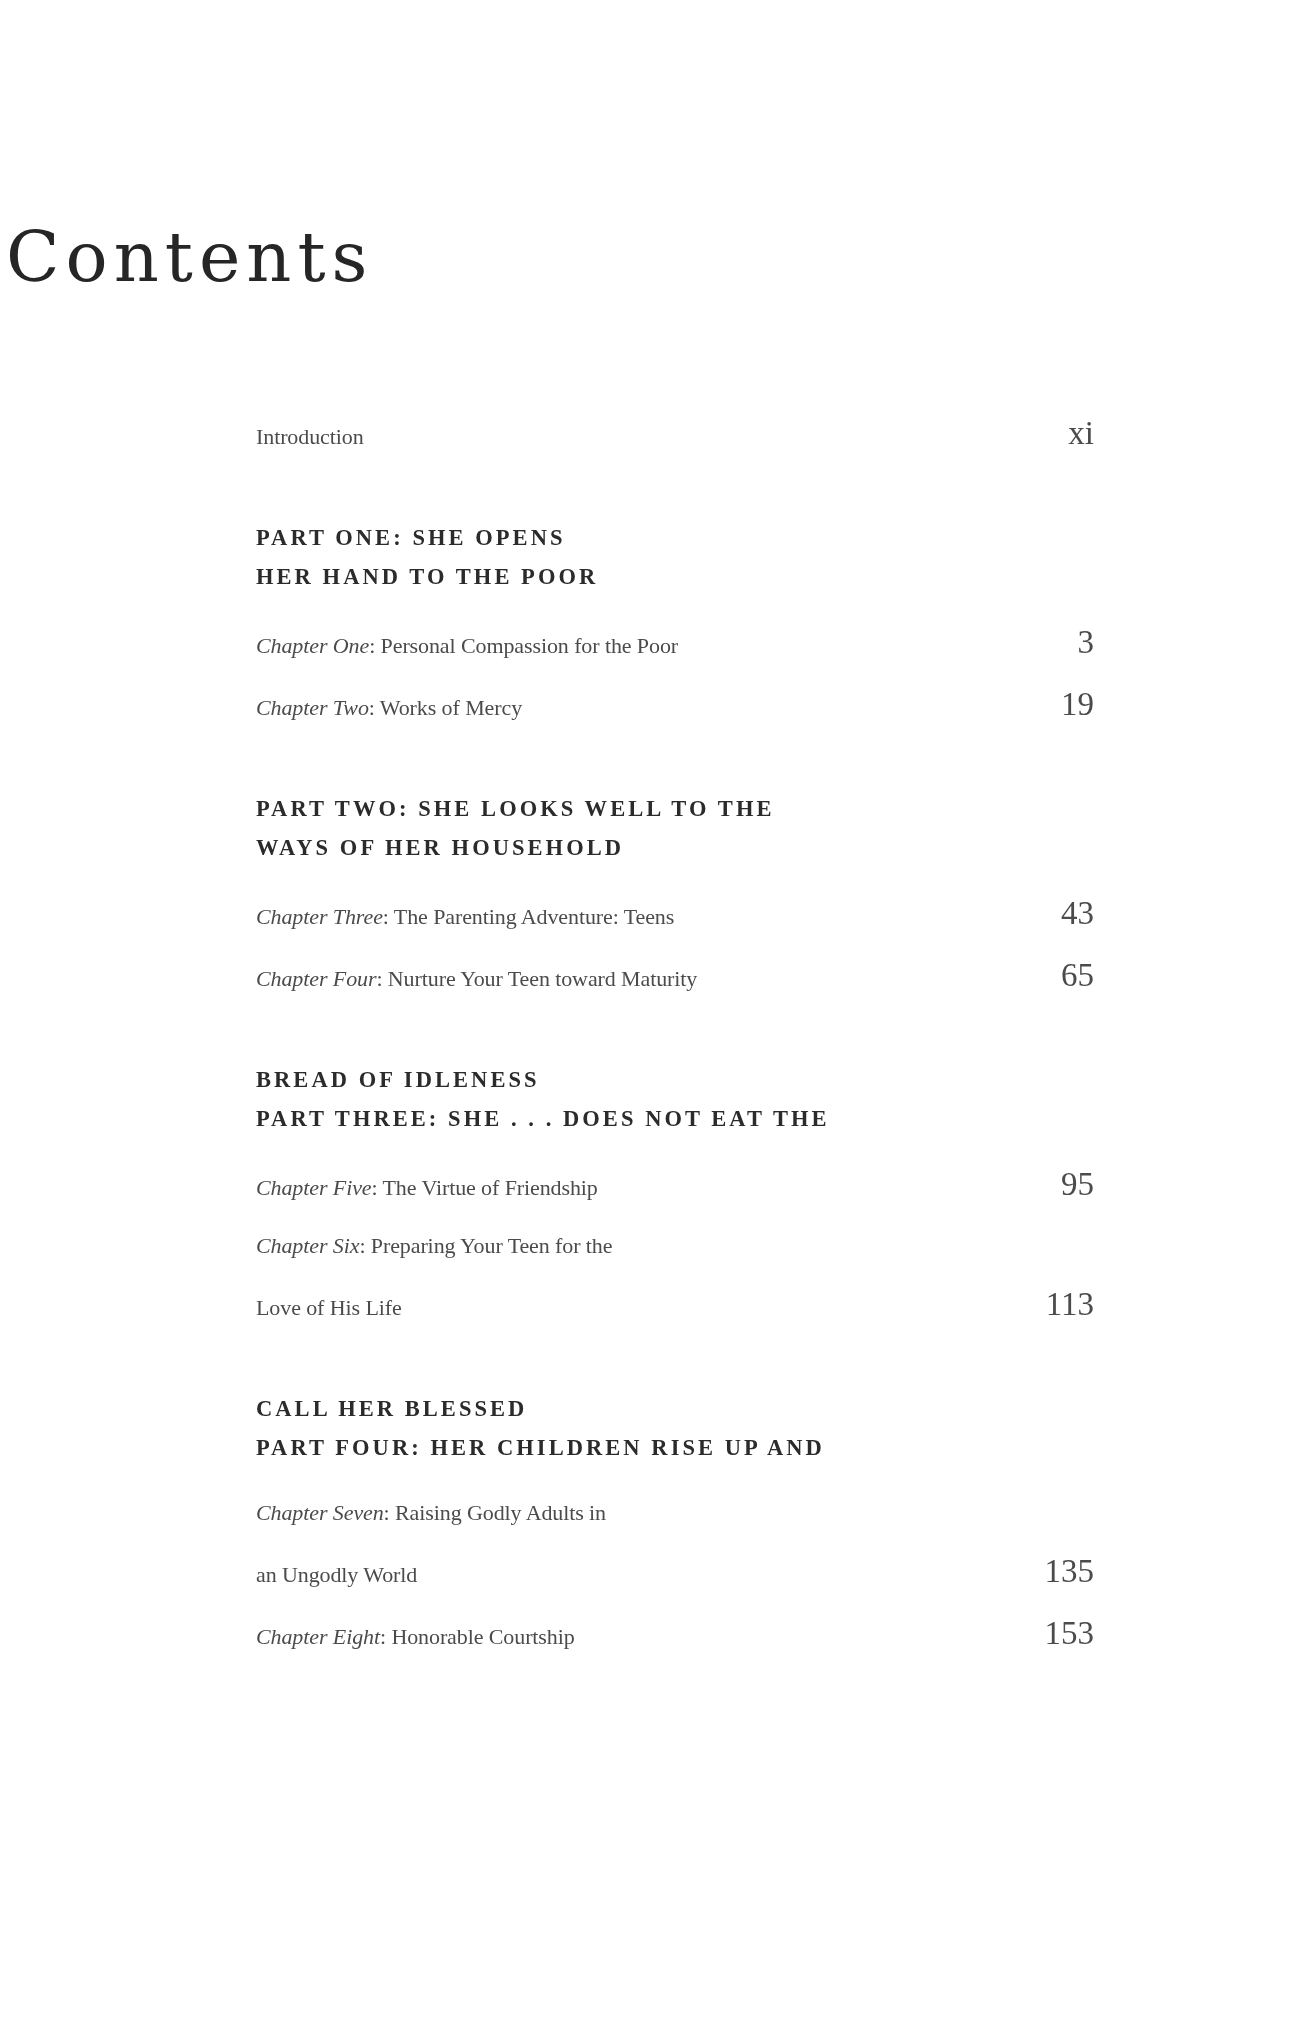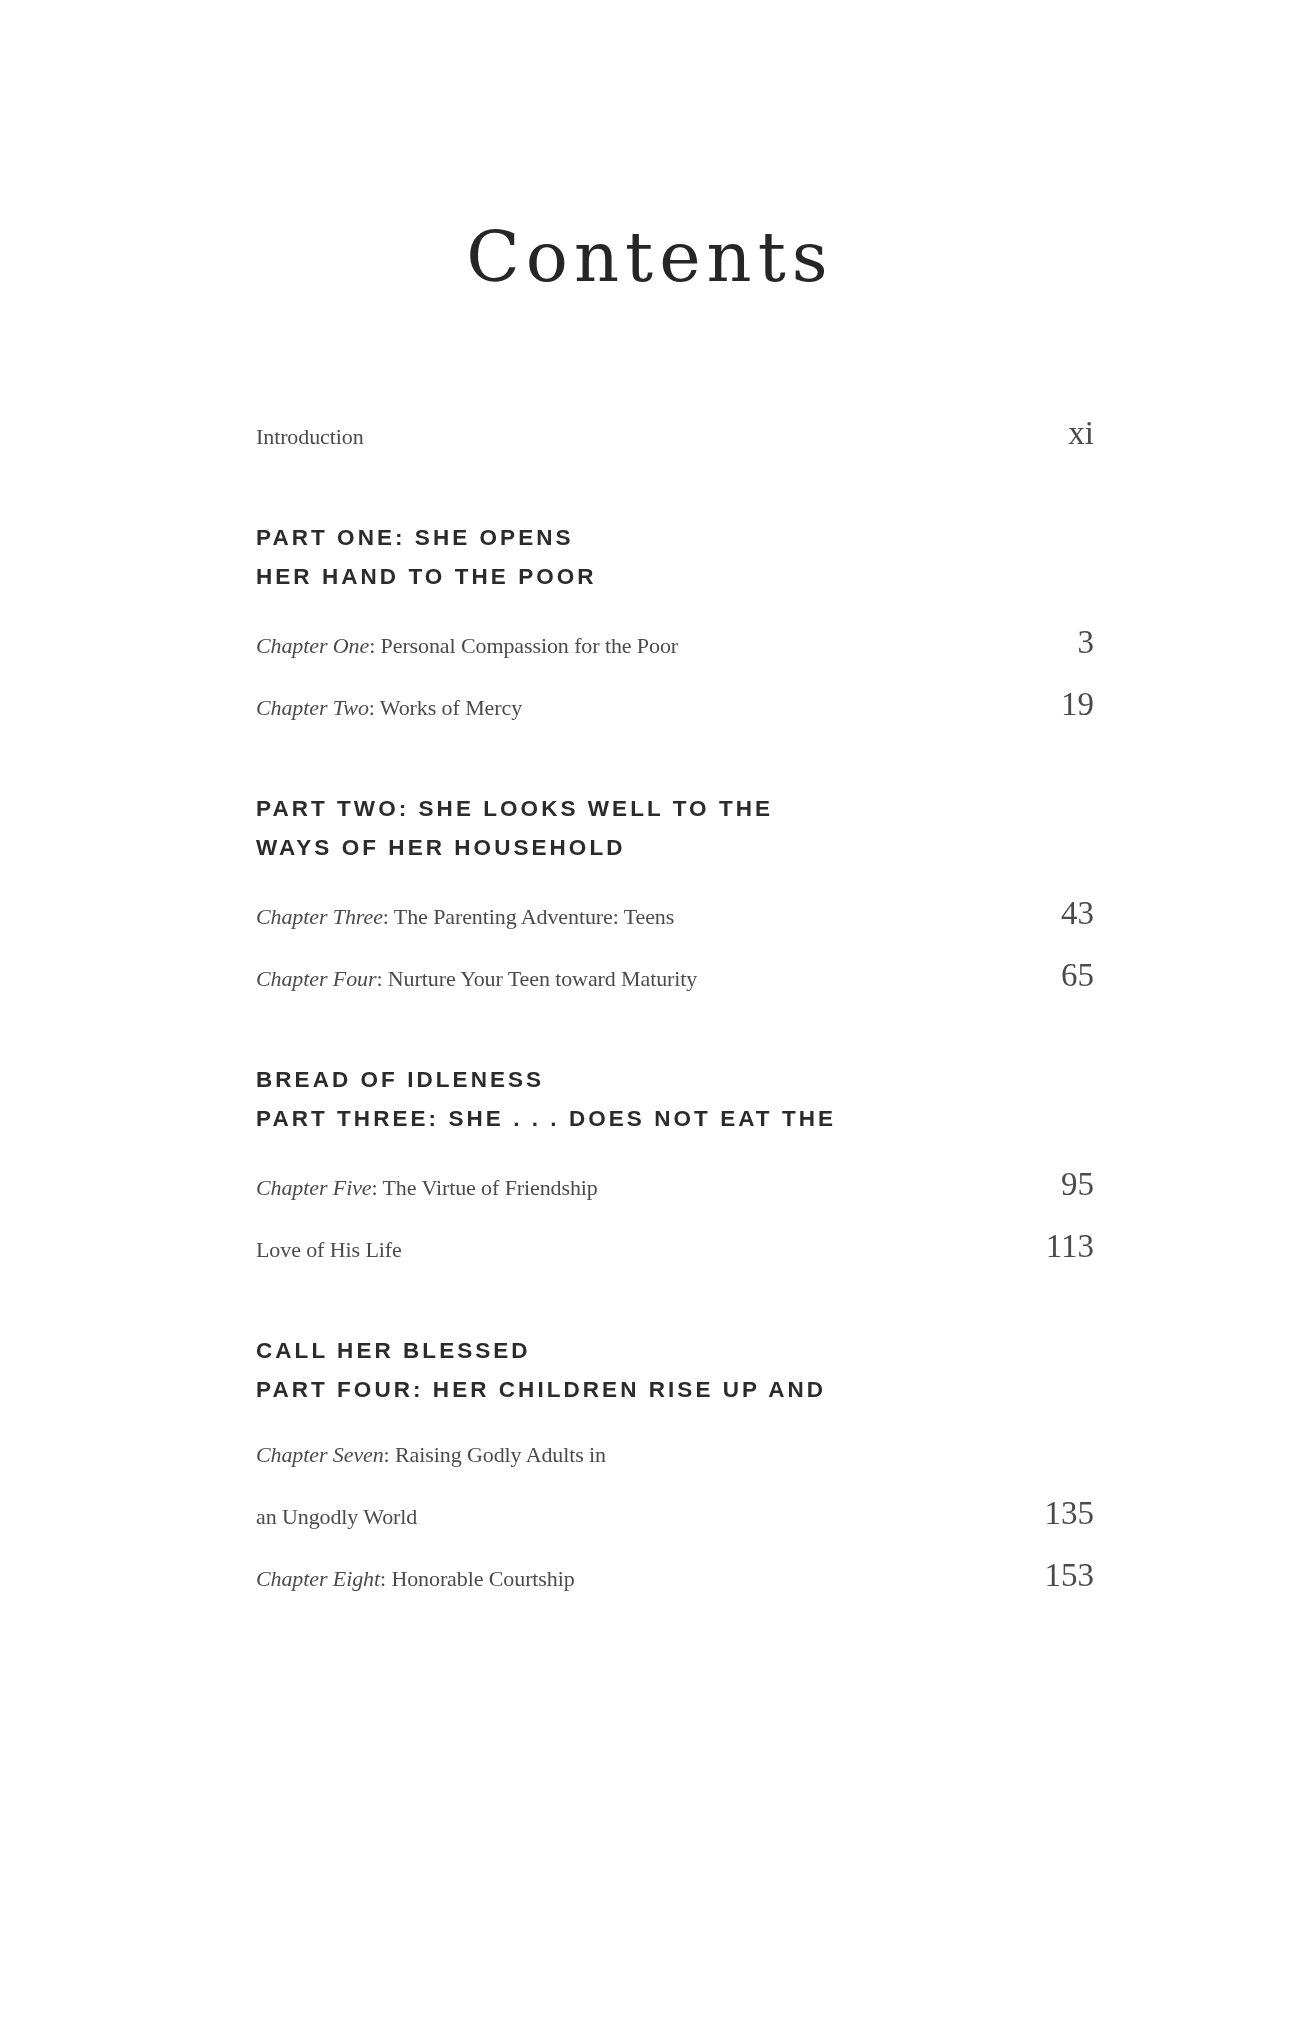--- a/index.html
+++ b/index.html
@@ -21,21 +21,21 @@
     inset: 0;
     background: #ffffff;
   }
 
   
   .toc-title {
     position: absolute;
     top: 222px;
     left: 0;
     width: 1294px;
-    text-align: center;
+    text-align: left;
     font-family: "DejaVu Serif", "Liberation Serif", serif;
     font-weight: 300;
     font-size: 70px;
     line-height: 1.0;
     letter-spacing: 6px;
     color: #262626;
     text-indent: 6px;
   }
 
   
@@ -82,21 +82,21 @@
     margin-bottom: 0;
   }
   .intro-row .entry-text { color: #4b4b4b; }
 
   
   .part-block {
     margin-top: 52px;
   }
 
   .part-heading {
-    font-family: Liberation Sans, sans-serif;
+    font-family: Liberation Serif, serif;
     font-size: 22.5px;
     font-weight: 600;
     letter-spacing: 3.05px;
     color: #2b2b2b;
     line-height: 39px;
     text-transform: uppercase;
     white-space: nowrap;
   }
 
   .chapter-list {
@@ -150,20 +150,24 @@
         </div>
       </div>
       <div class="part-block">
         <div class="part-heading">BREAD OF IDLENESS</div>
         <div class="part-heading">PART THREE: SHE . . . DOES NOT EAT THE</div>
         <div class="chapter-list">
           <div class="toc-row">
             <div class="entry-text"><span class="chap">Chapter Five</span><span>: The Virtue of Friendship</span></div>
             <div class="page-num">95</div>
           </div>
+          <div class="toc-row">
+            <div class="entry-text"><span class="chap">Chapter Six</span><span>: Preparing Your Teen for the</span></div>
+            <div class="page-num"></div>
+          </div>
           <div class="toc-row cont-row">
             <div class="entry-text"><span>Love of His Life</span></div>
             <div class="page-num">113</div>
           </div>
         </div>
       </div>
       <div class="part-block">
         <div class="part-heading">CALL HER BLESSED</div>
         <div class="part-heading">PART FOUR: HER CHILDREN RISE UP AND</div>
         <div class="chapter-list">

